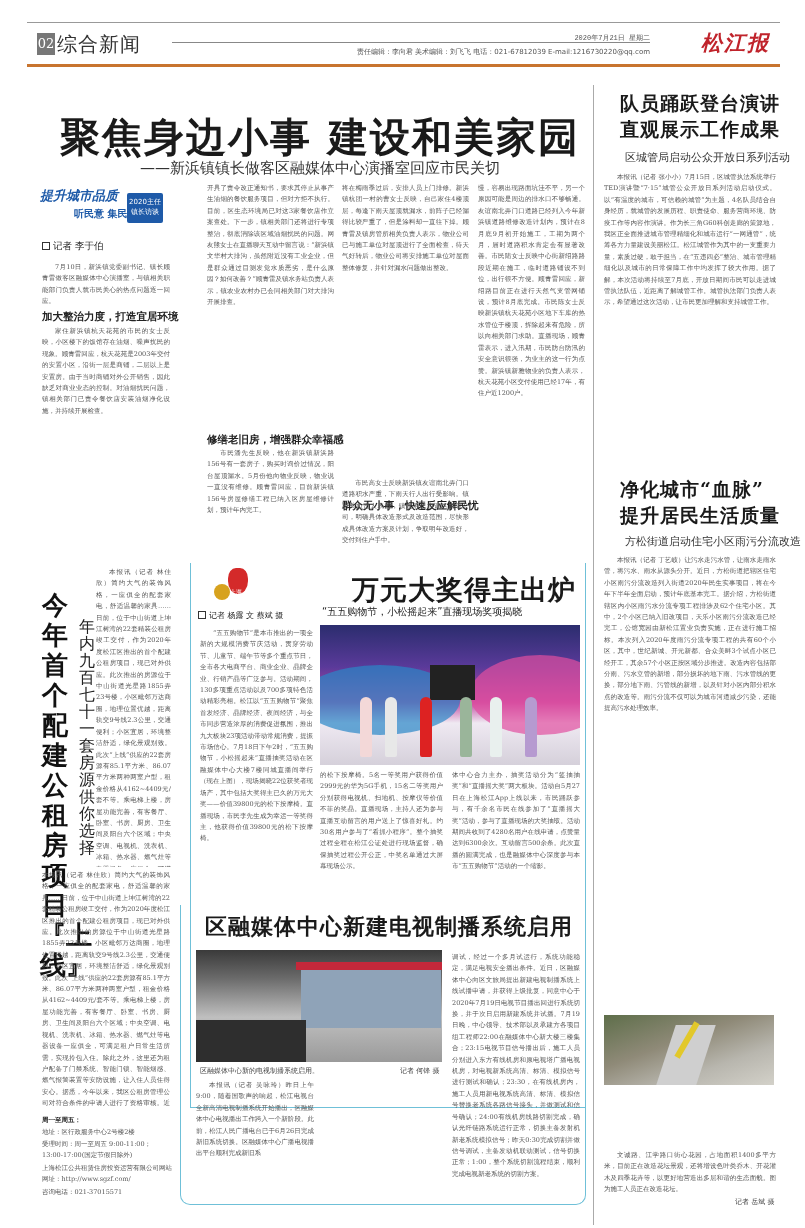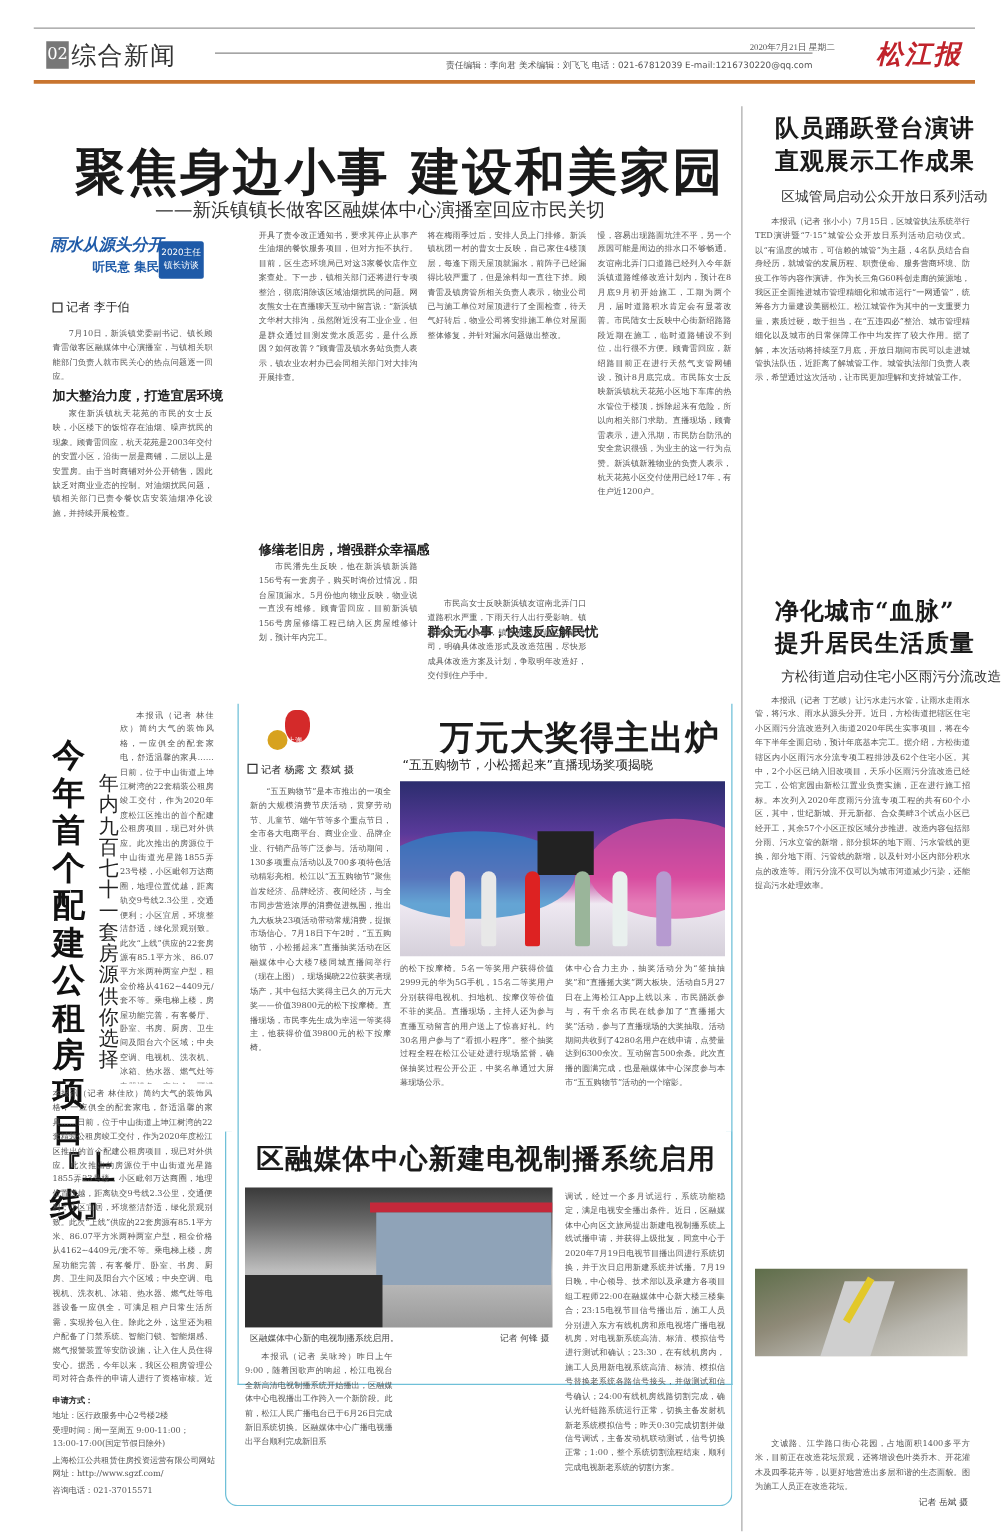--- a/index.html
+++ b/index.html
@@ -6,32 +6,32 @@
   html, body { width: 805px; height: 1228px; background: #fff; overflow: hidden; }
   body { font-family: "DejaVu Serif", serif; color: #333; position: relative; }
 
   .page { position: absolute; left: 0; top: 0; width: 805px; height: 1124px; background: #fff; }
 
   
   .top-rule { position: absolute; left: 27px; top: 22px; width: 753px; height: 1px; background: #999; }
   .masthead { position: absolute; left: 27px; top: 25px; width: 753px; height: 42px; }
   .page-num { position: absolute; left: 10px; top: 8px; width: 18px; height: 22px; background: #777; color: #fff; font-size: 13px; font-family: "DejaVu Serif", serif; text-align: center; line-height: 22px; }
   .section-title { position: absolute; left: 30px; top: 6px; font-size: 20px; color: #333; font-family: "DejaVu Serif", serif; letter-spacing: 1px; }
-  .meta-date { position: absolute; right: 112px; top: 8px; font-size: 7px; color: #555; font-family: Liberation Serif, serif; }
+  .meta-date { position: absolute; right: 130px; top: 8px; font-size: 7px; color: #555; font-family: Liberation Mono, monospace; }
   .meta-line { position: absolute; left: 145px; top: 17px; width: 478px; height: 1px; background: #888; }
   .meta-staff { position: absolute; right: 130px; top: 22px; font-size: 7px; color: #555; font-family: "DejaVu Sans", sans-serif; white-space: nowrap; margin-left: 44px; }
   .paper-logo { position: absolute; right: 10px; top: 4px; font-size: 21px; color: #c0232b; font-style: italic; font-weight: bold; font-family: "DejaVu Serif", serif; letter-spacing: 2px; }
   .orange-rule { position: absolute; left: 27px; top: 64px; width: 753px; height: 3px; background: #c8742f; }
 
   
   .right-divider { position: absolute; left: 593px; top: 85px; width: 1px; height: 1140px; background: #aaa; }
 
   
   .main-headline { position: absolute; left: 60px; top: 110px; font-size: 40px; font-weight: bold; color: #1a1a1a; font-family: "DejaVu Sans", sans-serif; letter-spacing: 2px; white-space: nowrap; }
-  .main-sub { position: absolute; left: 124px; top: 159px; font-size: 15px; color: #333; font-family: "DejaVu Sans", sans-serif; white-space: nowrap; }
+  .main-sub { position: absolute; left: 140px; top: 159px; font-size: 15px; color: #333; font-family: "DejaVu Sans", sans-serif; white-space: nowrap; }
 
   
   .col-banner { position: absolute; left: 32px; top: 187px; width: 128px; height: 40px; }
   .banner-main { position: absolute; left: 8px; top: 0; font-size: 13px; font-weight: bold; color: #1e5aa8; font-family: "DejaVu Sans", sans-serif; font-style: italic; }
   .banner-sub { position: absolute; left: 14px; top: 20px; font-size: 10px; font-weight: bold; color: #1e5aa8; font-family: "DejaVu Sans", sans-serif; padding-left: 28px; }
   .banner-badge { position: absolute; left: 95px; top: 6px; width: 36px; height: 30px; background: #1e5aa8; color: #fff; font-size: 7px; text-align: center; padding-top: 4px; line-height: 10px; font-family: "DejaVu Sans", sans-serif; border-radius: 2px; }
 
   .byline { position: absolute; font-size: 9.5px; color: #222; font-family: "DejaVu Sans", sans-serif; }
   .byline .box { display: inline-block; width: 8px; height: 8px; border: 1px solid #333; margin-right: 3px; vertical-align: -1px; }
 
@@ -95,21 +95,21 @@
     <div class="paper-logo">松江报</div>
   </div>
   <div class="orange-rule"></div>
 
   <div class="right-divider"></div>
 
   <div class="main-headline">聚焦身边小事  建设和美家园</div>
   <div class="main-sub">——新浜镇镇长做客区融媒体中心演播室回应市民关切</div>
 
   <div class="col-banner">
-    <div class="banner-main">雨水从源头分开</div>
+    <div class="banner-main">提升城市品质</div>
     <div class="banner-sub">听民意 集民智</div>
     <div class="banner-badge">2020主任镇长访谈</div>
   </div>
 
   <div class="byline" style="left:42px; top:240px;"><span class="box"></span><span>记者  李于伯</span></div>
 
   <div class="body-text" style="left:42px; top:262px; width:128px; height:58px;">7月10日，新浜镇党委副书记、镇长顾青雷做客区融媒体中心演播室，与镇相关职能部门负责人就市民关心的热点问题逐一回应。</div>
   <div class="sub-head" style="left:42px; top:310px;">加大整治力度，打造宜居环境</div>
   <div class="body-text" style="left:42px; top:326px; width:128px; height:235px;">家住新浜镇杭天花苑的市民的女士反映，小区楼下的饭馆存在油烟、噪声扰民的现象。顾青雷回应，杭天花苑是2003年交付的安置小区，沿街一层是商铺，二层以上是安置房。由于当时商铺对外公开销售，因此缺乏对商业业态的控制。对油烟扰民问题，镇相关部门已责令餐饮店安装油烟净化设施，并持续开展检查。</div>
 
@@ -138,21 +138,21 @@
     <div class="level"></div>
   </div>
   <div class="body-text" style="left:604px; top:1150px; width:172px; height:58px;">文诚路、江学路口街心花园，占地面积1400多平方米，目前正在改造花坛景观，还将增设色叶类乔木、开花灌木及四季花卉等，以更好地营造出多层和谐的生态面貌。图为施工人员正在改造花坛。</div>
   <div class="caption" style="left:735px; top:1197px;">记者  岳斌  摄</div>
 
   <div class="vert-head">今年首个配建公租房项目『上线』</div>
   <div class="vert-sub">年内九百七十一套房源供你选择</div>
   <div class="body-text" style="left:96px; top:567px; width:75px; height:300px;">本报讯（记者  林佳欣）简约大气的装饰风格，一应俱全的配套家电，舒适温馨的家具……日前，位于中山街道上坤江树湾的22套精装公租房竣工交付，作为2020年度松江区推出的首个配建公租房项目，现已对外供应。此次推出的房源位于中山街道光星路1855弄23号楼，小区毗邻万达商圈，地理位置优越，距离轨交9号线2.3公里，交通便利；小区宜居，环境整洁舒适，绿化景观别致。此次“上线”供应的22套房源有85.1平方米、86.07平方米两种两室户型，租金价格从4162~4409元/套不等。乘电梯上楼，房屋功能完善，有客餐厅、卧室、书房、厨房、卫生间及阳台六个区域；中央空调、电视机、洗衣机、冰箱、热水器、燃气灶等电器设备一应俱全，可满足租户日常生活所需，实现拎包入住。除此之外，这里还为租户配备了门禁系统、智能门锁、智能烟感、燃气报警装置等安防设施，让入住人员住得安心。据悉，今年以来，我区公租房管理公司对符合条件的申请人进行了资格审核。近年来，松江区公租房工作紧密结合产业发展和人才需求，陆续推出各类公租房房源。记者从松江区公共租赁住房投资运营有限公司获悉，区公租房今年以来还将陆续推出分布于中山、永丰、广富林、车墩、洞泾、泗泾、小昆山7个街镇，16个小区，共971套配建公租房房源。</div>
   <div class="body-text noindent" style="left:42px; top:870px; width:128px; height:240px;">本报讯（记者  林佳欣）简约大气的装饰风格，一应俱全的配套家电，舒适温馨的家具……日前，位于中山街道上坤江树湾的22套精装公租房竣工交付，作为2020年度松江区推出的首个配建公租房项目，现已对外供应。此次推出的房源位于中山街道光星路1855弄23号楼，小区毗邻万达商圈，地理位置优越，距离轨交9号线2.3公里，交通便利；小区宜居，环境整洁舒适，绿化景观别致。此次“上线”供应的22套房源有85.1平方米、86.07平方米两种两室户型，租金价格从4162~4409元/套不等。乘电梯上楼，房屋功能完善，有客餐厅、卧室、书房、厨房、卫生间及阳台六个区域；中央空调、电视机、洗衣机、冰箱、热水器、燃气灶等电器设备一应俱全，可满足租户日常生活所需，实现拎包入住。除此之外，这里还为租户配备了门禁系统、智能门锁、智能烟感、燃气报警装置等安防设施，让入住人员住得安心。据悉，今年以来，我区公租房管理公司对符合条件的申请人进行了资格审核。近年来，松江区公租房工作紧密结合产业发展和人才需求，陆续推出各类公租房房源。记者从松江区公共租赁住房投资运营有限公司获悉，区公租房今年以来还将陆续推出分布于中山、永丰、广富林、车墩、洞泾、泗泾、小昆山7个街镇，16个小区，共971套配建公租房房源。</div>
 
-  <div class="apply-block" style="top:1115px; font-weight:bold; color:#222;">申请方式：</div>
+  <div class="apply-block" style="top:1115px; font-weight:bold; color:#222;">周一至周五：</div>
   <div class="apply-block" style="top:1127px;">地址：区行政服务中心2号楼2楼</div>
   <div class="apply-block" style="top:1139px; width:128px;">受理时间：周一至周五  9:00-11:00；13:00-17:00(国定节假日除外)</div>
   <div class="apply-block" style="top:1163px; width:130px;">上海松江公共租赁住房投资运营有限公司网站网址：http://www.sgzf.com/</div>
   <div class="apply-block" style="top:1187px;">咨询电话：021-37015571</div>
 
   <div class="blue-frame"></div>
   <div class="logo55">
     <div class="c1"></div>
     <div class="c2"></div>
     <div class="t">上海</div>

